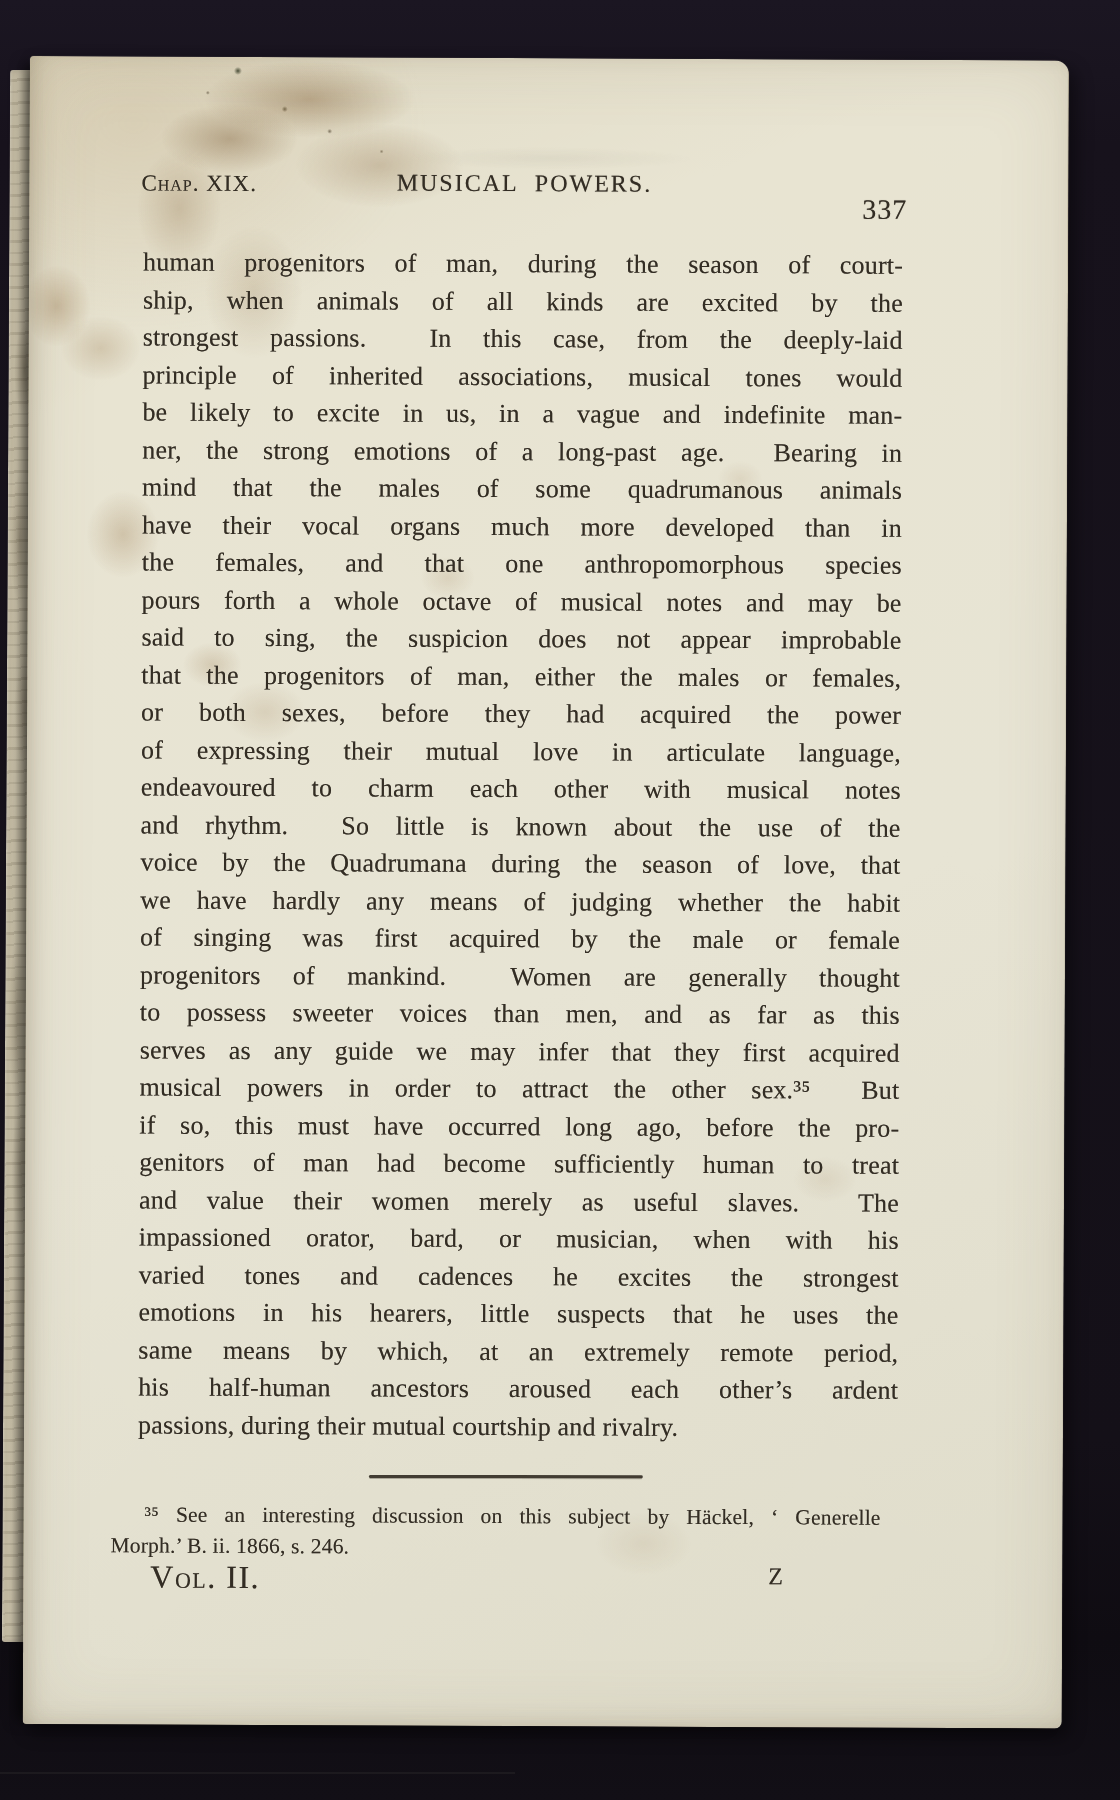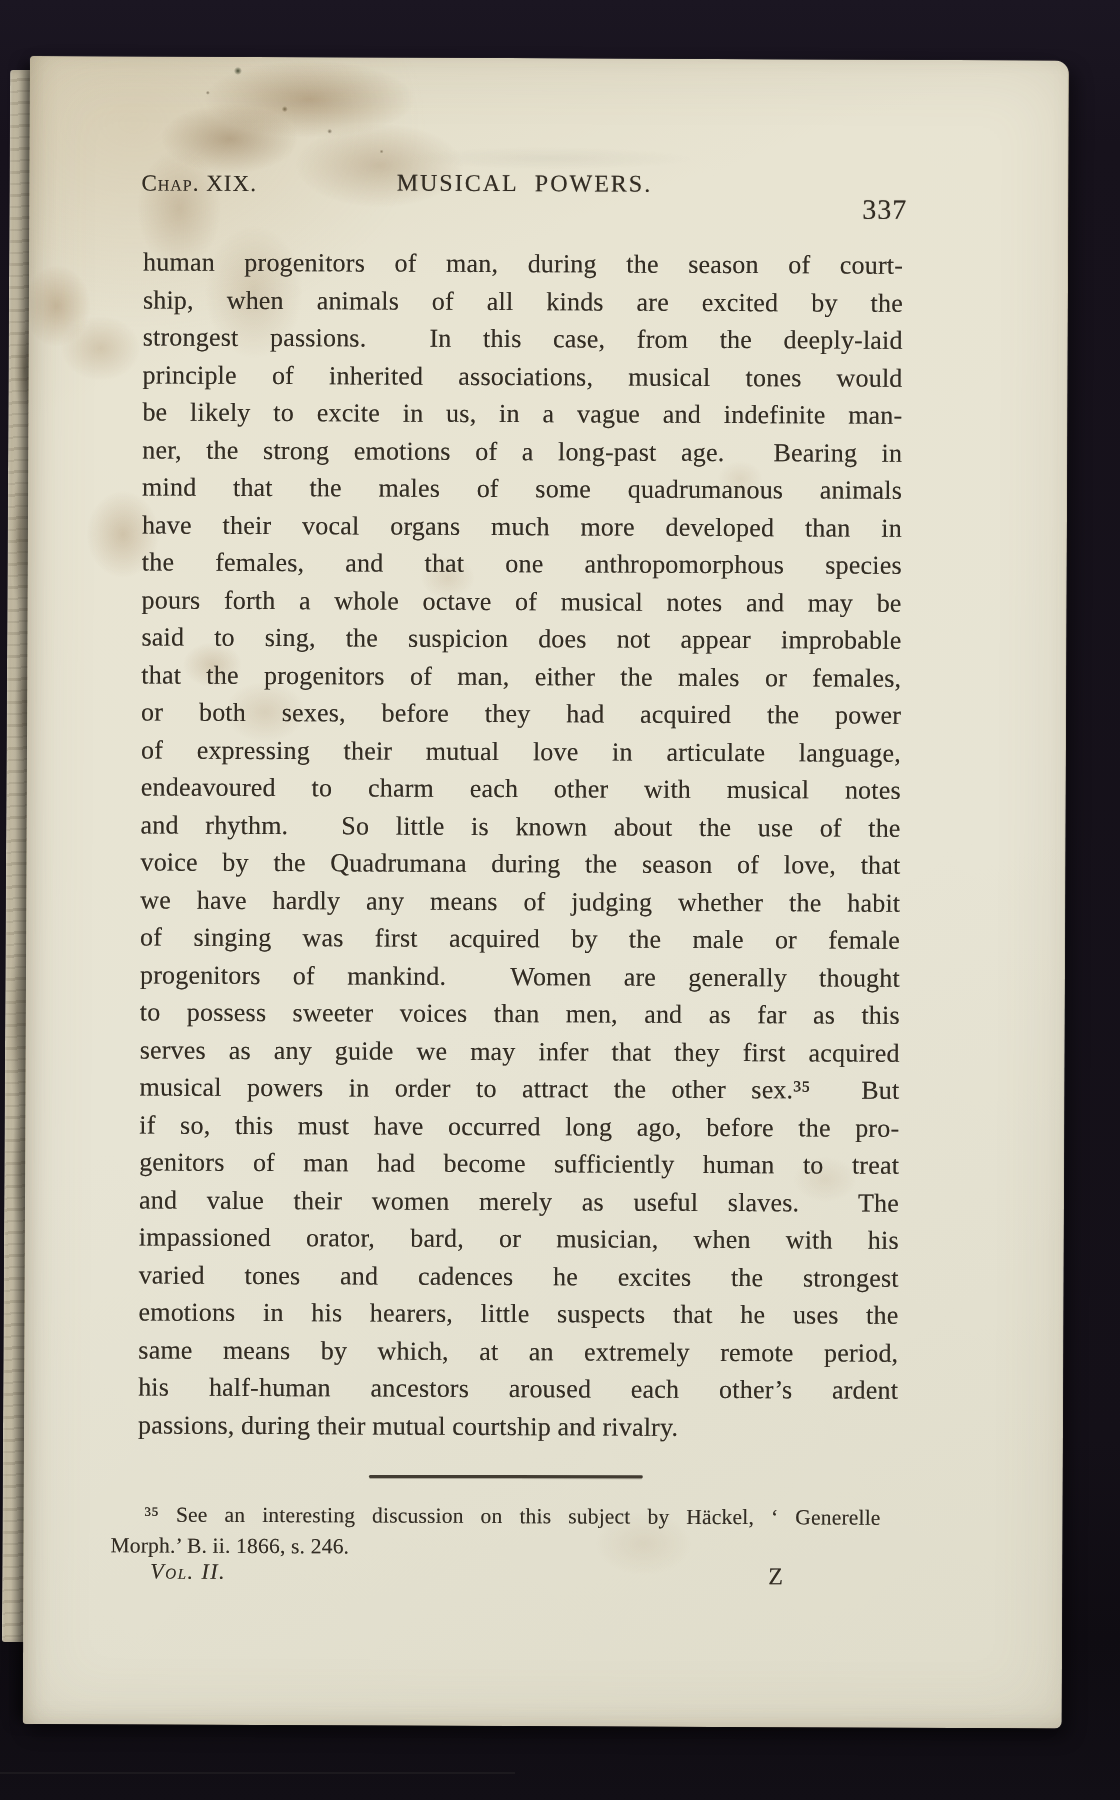--- a/index.html
+++ b/index.html
@@ -103,22 +103,22 @@
   .fline{
     font-size:21.5px;line-height:31px;letter-spacing:.2px;
     text-align:justify;text-align-last:justify;
     text-shadow:0 0 .5px rgba(49,44,36,.5);
   }
   .footnote .fline:first-child{text-indent:34px;}
   .footnote .fline:last-child{text-align-last:left;}
 
   .footer{position:absolute;left:115px;top:1502px;width:760px;height:36px;}
   .vol{
-    position:absolute;left:12px;top:0;font-variant:small-caps;font-size:22px;
-    letter-spacing:1.5px;text-shadow:0 0 .6px rgba(51,45,36,.5);font-style:italic;
+    position:absolute;left:12px;top:0;font-variant:small-caps;font-size:32px;
+    letter-spacing:1.5px;text-shadow:0 0 .6px rgba(51,45,36,.5);
   }
   .sig{
     position:absolute;left:630px;top:2px;font-size:24px;
     text-shadow:0 0 .6px rgba(51,45,36,.5);
   }
 
   
   .seam{
     position:absolute;left:0;top:1772px;width:46%;height:2px;
     background:rgba(190,180,160,.07);

